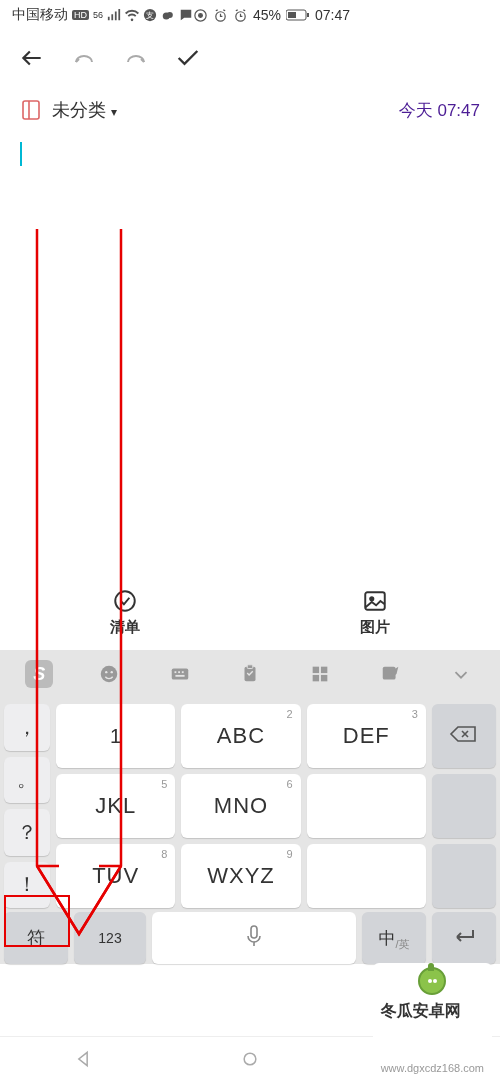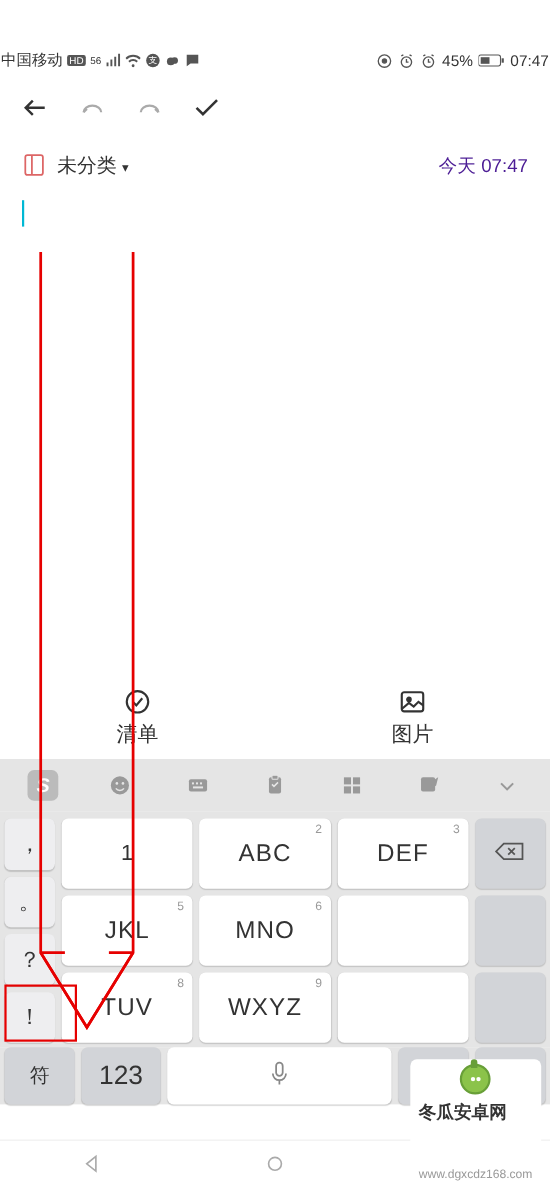--- a/index.html
+++ b/index.html
@@ -1,18 +1,18 @@
 <!DOCTYPE html>
 <html><head>
 <meta charset="utf-8">
 <style>
 * { margin: 0; padding: 0; box-sizing: border-box; font-family: -apple-system, "Helvetica Neue", Arial, "PingFang SC", "Microsoft YaHei", sans-serif; }
 body { width: 500px; height: 1084px; background: #fff; position: relative; overflow: hidden; }
 
-.status-bar { height: 30px; display: flex; justify-content: space-between; align-items: center; padding: 0 1px; font-size: 14px; color: #333; margin-top: 40px; }
+.status-bar { height: 30px; display: flex; justify-content: flex-start; align-items: center; padding: 0 12px; font-size: 14px; color: #333; }
 .status-left { display: flex; align-items: center; gap: 4px; }
 .status-right { display: flex; align-items: center; gap: 5px; }
 .status-ico { display: inline-flex; align-items: center; }
 
 .header { height: 56px; display: flex; align-items: center; padding: 0 16px; gap: 20px; }
 .header .title { font-size: 24px; font-weight: 400; flex: 1; color: #222; }
 .hdr-btn { width: 32px; height: 32px; display: flex; align-items: center; justify-content: center; color: #555; }
 
 .cat-row { height: 48px; display: flex; align-items: center; padding: 0 20px; gap: 10px; }
 .cat-ico { width: 22px; height: 22px; }
@@ -20,21 +20,21 @@
 .cat-caret { font-size: 12px; color: #333; }
 .cat-date { margin-left: auto; font-size: 17px; color: #4c1d95; }
 
 .editor { position: relative; padding: 8px 20px; min-height: 440px; }
 .cursor { width: 2px; height: 24px; background: #00b8d4; animation: blink 1.1s step-end infinite; }
 @keyframes blink { 50% { opacity: 0; } }
 
 .toolbar { height: 76px; display: flex; justify-content: space-around; align-items: center; border-top: 1px solid rgba(0,0,0,0); }
 .tool-item { flex: 1; display: flex; flex-direction: column; align-items: center; gap: 4px; color: #333; }
 .tool-item svg { width: 26px; height: 26px; }
-.tool-label { font-size: 19px; }
+.tool-label { font-size: 15px; font-weight: bold; }
 
 .kb-toolbar { height: 48px; background: #e5e5e5; display: flex; align-items: center; padding: 0 4px; gap: 0; }
 .kb-tb-item { flex: 1; display: flex; align-items: center; justify-content: center; color: #888; }
 .kb-tb-item svg { width: 22px; height: 22px; }
 .kb-tb-sogou { width: 28px; height: 28px; border-radius: 6px; background: #bbb; color: #fff; font-weight: bold; display: flex; align-items: center; justify-content: center; font-size: 18px; font-style: italic; }
 .kb-key { background: #fff; border-radius: 6px; height: 64px; display: flex; flex-direction: column; align-items: center; justify-content: center; box-shadow: 0 1px 1px rgba(0,0,0,0.15); position: relative; }
 .kb-key.gray { background: #d2d4d8; }
 .kb-key .sup { position: absolute; top: 4px; right: 8px; font-size: 11px; color: #999; }
 .kb-key .main { font-size: 20px; color: #333; }
 .kb-key .main.big { font-size: 22px; letter-spacing: 1px; }
@@ -318,21 +318,21 @@
           <span class="main"></span>
         </div>
     </div>
   </div>
 </div>
 <div class="kb3-bottom">
   <div class="kb-key gray" style="flex:0 0 64px;">
       <span class="main" style="font-size:18px;">符</span>
     </div>
   <div class="kb-key gray" style="flex:0 0 72px;">
-      <span class="main" style="font-size:24px;">123</span>
+      <span class="main" style="font-size:14px;">123</span>
     </div>
   <div class="kb-key spacebar">
       <span><svg width="20" height="24" viewBox="0 0 20 24" fill="none" stroke="#888" stroke-width="1.6">
           <rect x="7" y="2" width="6" height="12" rx="3"></rect>
           <path d="M4 12a6 6 0 0012 0M10 18v4"></path>
         </svg></span>
     </div>
   <div class="kb-key gray" style="flex:0 0 64px;">
       <span class="main" style="font-size:17px;"><span>中</span><span style="font-size:11px;color:#888;position:relative;top:4px;">/<span>英</span></span></span>
     </div>

